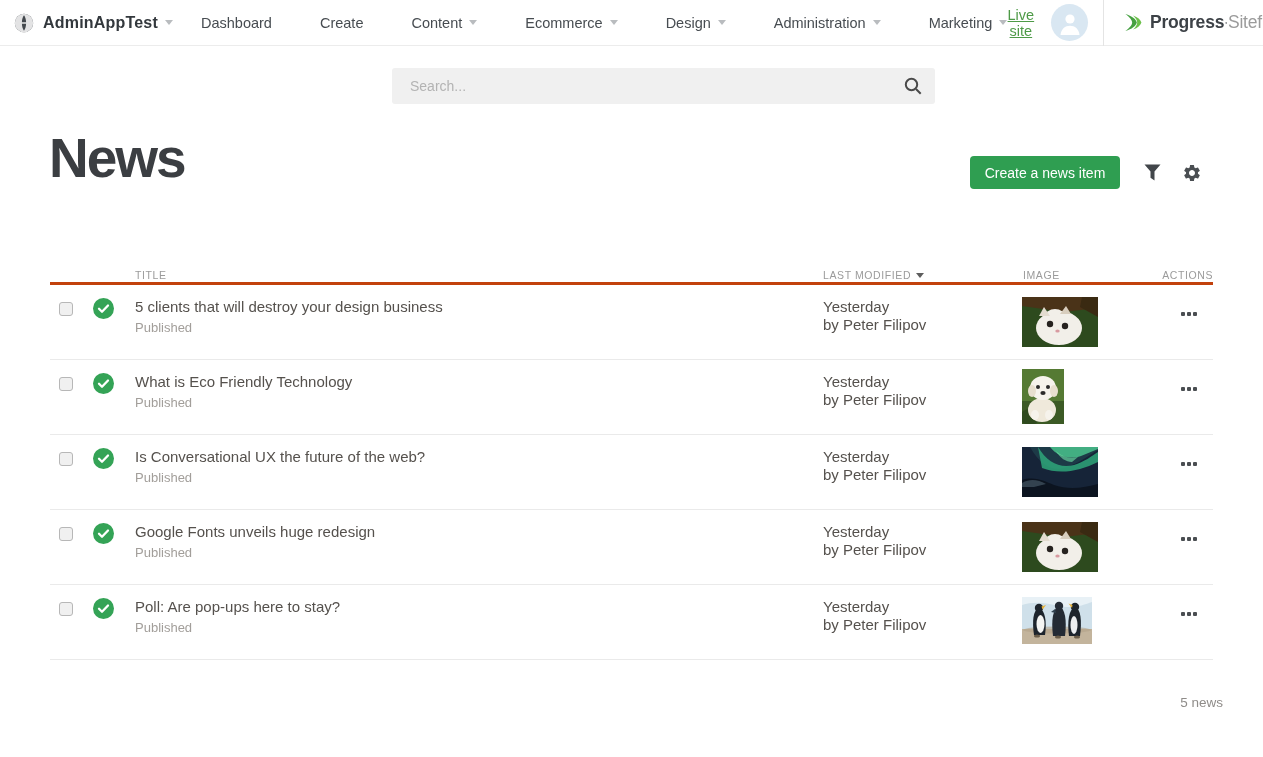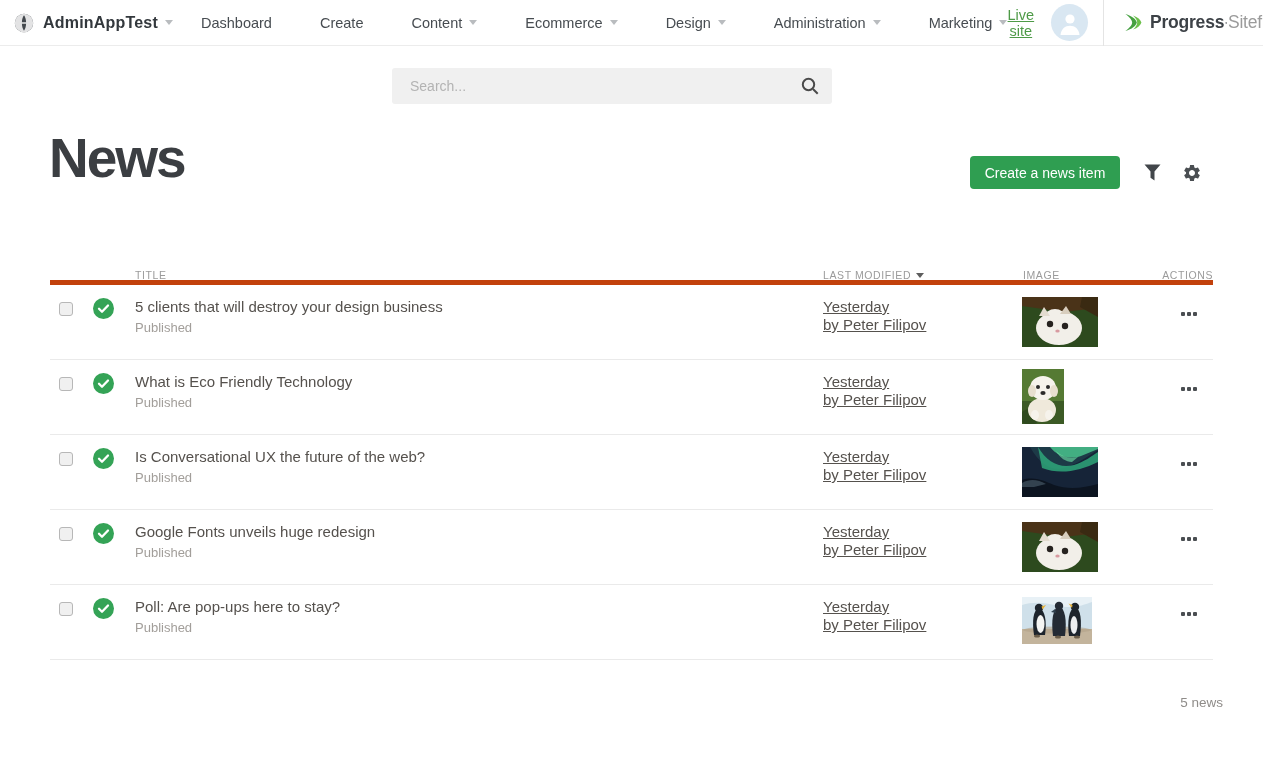--- a/index.html
+++ b/index.html
@@ -35,21 +35,21 @@
   .topbar-divider { width:1px; height:46px; background:#e4e4e4; }
   .sf-logo { display:flex; align-items:baseline; padding:0 22px 0 19px; }
   .sf-logo .logo-mark { align-self:center; margin-right:6px; display:inline-flex; }
   .logo-progress { font-weight:bold; font-size:17.5px; color:#3d4247; letter-spacing:-0.2px; }
   .logo-tickmark { font-size:9px; color:#3d4247; vertical-align:top; margin:0 1px; }
   .logo-sitefinity { font-size:17.5px; color:#9b9b9b; letter-spacing:-0.2px; }
   .logo-tm { font-size:9px; color:#9b9b9b; vertical-align:top; margin-left:1px; }
 
   
   .search-wrap {
-    position:absolute; left:392px; top:68px; width:440px; height:36px;
+    position:absolute; left:392px; top:68px; width:543px; height:36px;
     background:#f0f0f0; border-radius:3px; display:flex; align-items:center;
   }
   .search-input {
     flex:1; height:100%; border:none; outline:none; background:transparent;
     padding:0 10px 0 18px; font-size:14px; color:#555;
     font-family:"Liberation Sans","DejaVu Sans",sans-serif;
   }
   .search-input::placeholder { color:#b3b3b3; }
   .search-icon { margin-right:13px; display:inline-flex; cursor:pointer; }
 
@@ -62,21 +62,21 @@
     position:absolute; left:970px; top:156px; width:150px; height:33px;
     background:#2f9e51; color:#fff; border:none; border-radius:4px;
     font-size:14px; font-family:"Liberation Sans","DejaVu Sans",sans-serif;
     cursor:pointer; text-align:center;
   }
   .filter-btn { position:absolute; left:1142px; top:162px; background:none; border:none; cursor:pointer; padding:2px; }
   .gear-btn   { position:absolute; left:1180px; top:161px; background:none; border:none; cursor:pointer; padding:2px; }
 
   
   .table { position:absolute; left:50px; top:268px; width:1163px; }
-  .thead { position:relative; height:17px; border-bottom:5px solid #c2410c; }
+  .thead { position:relative; height:17px; border-bottom:3px solid #c2410c; }
   .th {
     position:absolute; top:1px; font-size:10.5px; color:#9b9b9b;
     letter-spacing:0.6px; text-transform:uppercase; white-space:nowrap;
   }
   .th-title { left:85px; }
   .th-modified { left:773px; cursor:pointer; }
   .th-image { left:973px; }
   .th-actions { right:0; }
   .sort-caret {
     display:inline-block; width:0; height:0; margin-left:5px; position:relative; top:-1px;
@@ -87,21 +87,21 @@
   .checkbox {
     position:absolute; left:9px; top:17px; width:14px; height:14px;
     background:#f0f0f0; border:1px solid #b7b7b7; border-radius:3px; cursor:pointer;
   }
   .status-icon { position:absolute; left:43px; top:13px; width:21px; height:21px; }
   .row-title {
     position:absolute; left:85px; top:13px; font-size:15px; color:#55514d;
     white-space:nowrap; cursor:pointer;
   }
   .row-status { position:absolute; left:85px; top:35px; font-size:13px; color:#a29e9a; }
-  .row-modified { position:absolute; left:773px; top:13px; font-size:15px; color:#55514d; line-height:18px;text-decoration:underline; }
+  .row-modified { position:absolute; left:773px; top:13px; font-size:15px; color:#55514d; line-height:18px; }
   .row-thumb { position:absolute; left:972px; top:12px; display:inline-flex; }
   .row-thumb.portrait { top:9px; }
   .row-actions {
     position:absolute; right:16px; top:24px; background:none; border:none;
     display:flex; gap:2px; cursor:pointer; padding:3px 0;
   }
   .row-actions i { width:4px; height:4px; background:#4a4e52; border-radius:1px; display:block; }
 
   .footer-count { position:absolute; right:40px; top:695px; font-size:13.5px; color:#8f8c89; }
 </style>

